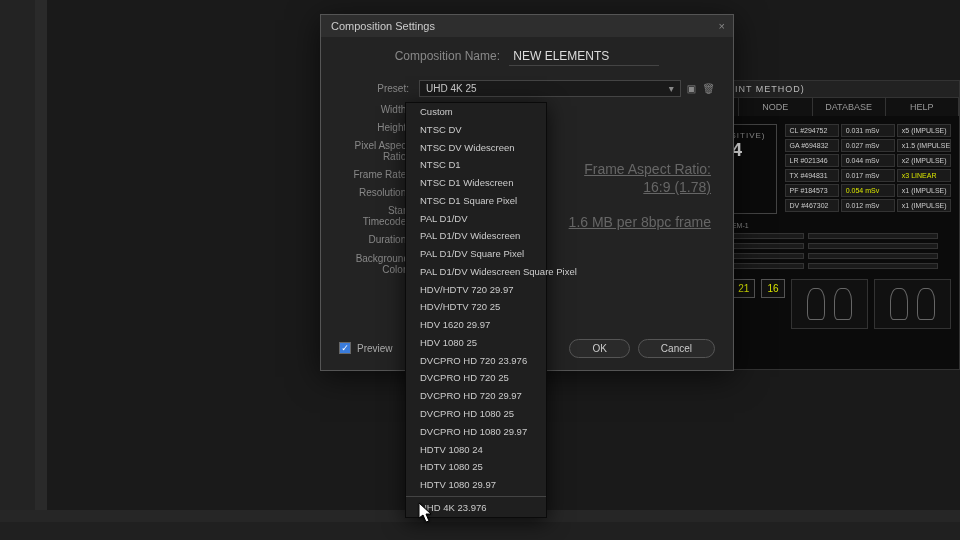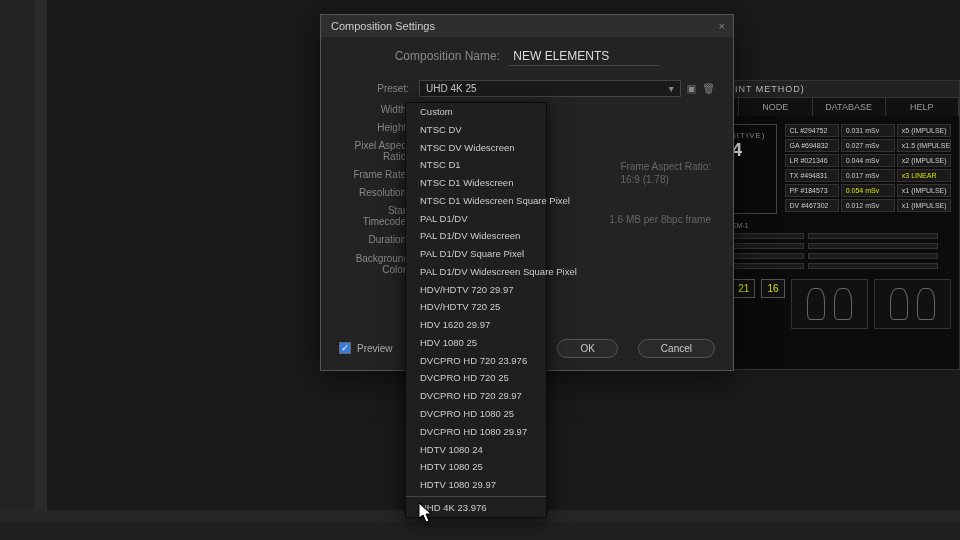--- a/index.html
+++ b/index.html
@@ -114,37 +114,37 @@
   .preset-select {
     flex: 1; background: #1a1a1a; border: 1px solid #444;
     color: #ccc; padding: 2px 6px; font-size: 10px;
     position: relative;
   }
   .preset-select::after {
     content: '▾'; position: absolute; right: 6px; top: 2px; color: #888;
   }
   .icon-btn { margin-left: 6px; color: #888; cursor: pointer; }
   .side-note {
-    position: absolute; right: 22px; font-size: 10px; color: #666;
-    text-align: left; line-height: 1.3;
+    position: absolute; right: 22px; font-size: 14px; color: #666;
+    text-align: right; line-height: 1.3; text-decoration: underline;
   }
   .side-note.n1 { top: 145px; }
   .side-note.n2 { top: 198px; }
   .preview-row {
     position: absolute; left: 18px; bottom: 16px;
     display: flex; align-items: center; gap: 6px; font-size: 10px; color: #aaa;
   }
   .checkbox {
     width: 12px; height: 12px; background: #3a7cdc; border: 1px solid #666;
     display: flex; align-items: center; justify-content: center;
     color: #fff; font-size: 9px;
   }
   .dlg-btns {
     position: absolute; right: 18px; bottom: 12px;
-    display: flex; gap: 20px;
+    display: flex; gap: 8px;
   }
   .btn {
     padding: 3px 22px; border: 1px solid #555; border-radius: 10px;
     background: #2a2a2a; color: #ccc; font-size: 10px; cursor: pointer;
   }
 
   
   .dropdown {
     position: absolute;
     left: 405px; top: 102px;
@@ -300,21 +300,21 @@
     <div class="btn">Cancel</div>
   </div>
 </div>
 
 <div class="dropdown" id="preset-dd">
     <div class="dd-item">Custom</div>
     <div class="dd-item">NTSC DV</div>
     <div class="dd-item">NTSC DV Widescreen</div>
     <div class="dd-item">NTSC D1</div>
     <div class="dd-item">NTSC D1 Widescreen</div>
-    <div class="dd-item">NTSC D1 Widescreen Square Pixel</div>
+    <div class="dd-item">NTSC D1 Square Pixel</div>
     <div class="dd-item">PAL D1/DV</div>
     <div class="dd-item">PAL D1/DV Widescreen</div>
     <div class="dd-item">PAL D1/DV Square Pixel</div>
     <div class="dd-item">PAL D1/DV Widescreen Square Pixel</div>
     <div class="dd-item">HDV/HDTV 720 29.97</div>
     <div class="dd-item">HDV/HDTV 720 25</div>
     <div class="dd-item">HDV 1620 29.97</div>
     <div class="dd-item">HDV 1080 25</div>
     <div class="dd-item">DVCPRO HD 720 23.976</div>
     <div class="dd-item">DVCPRO HD 720 25</div>

